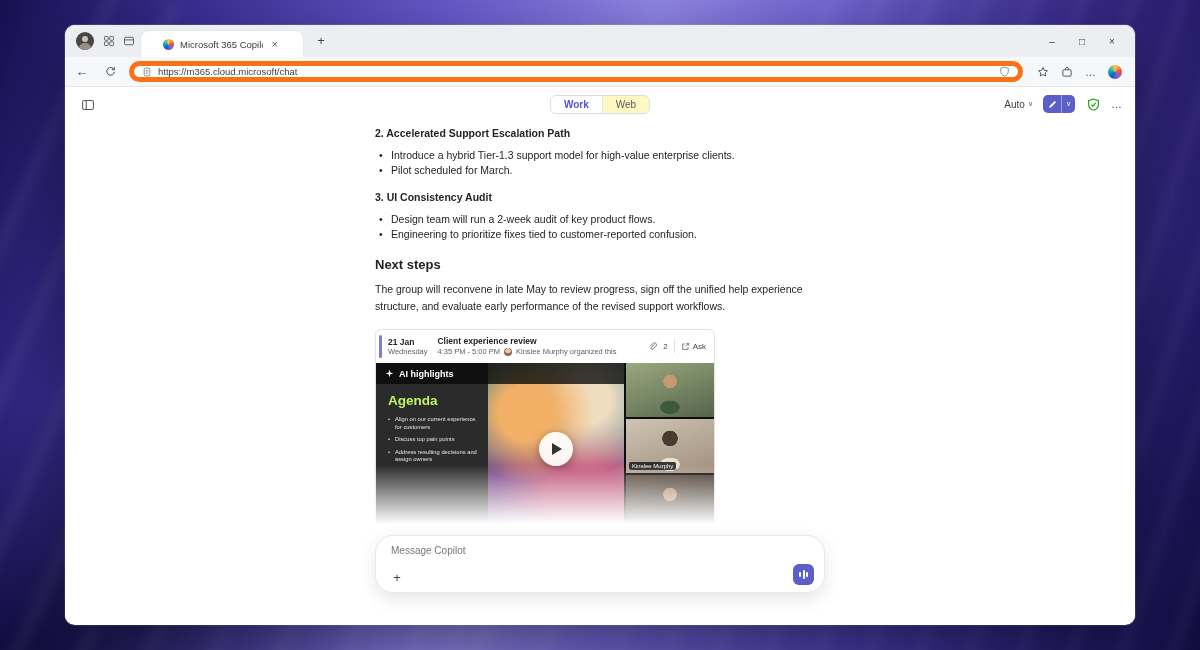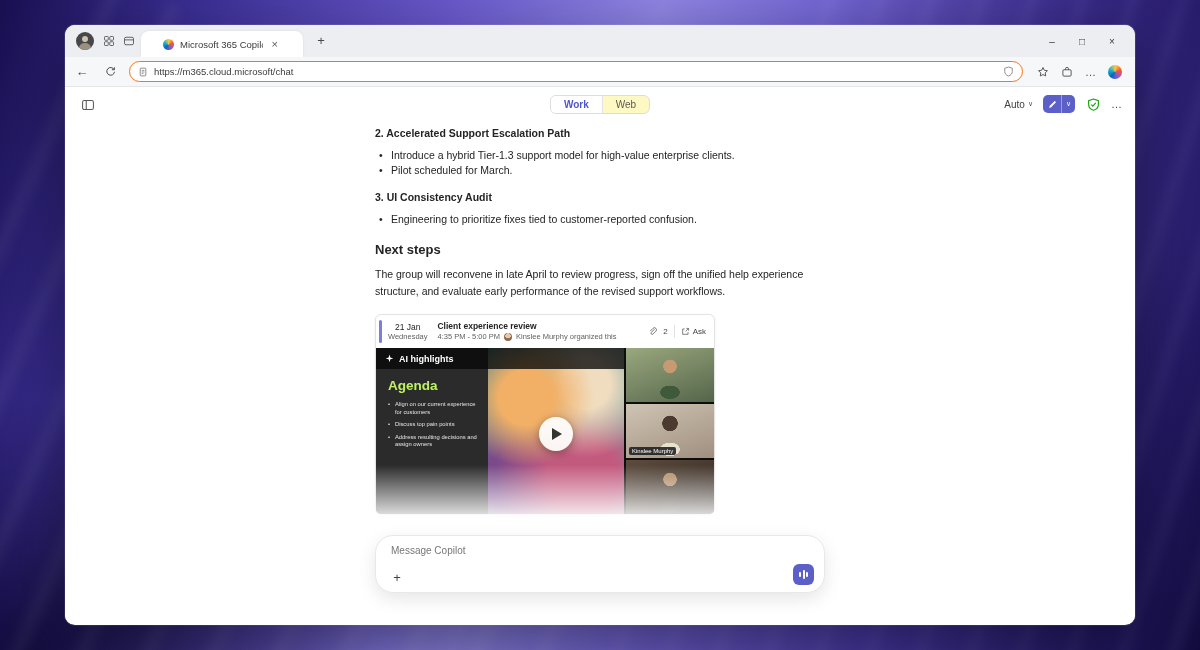--- a/index.html
+++ b/index.html
@@ -40,21 +40,21 @@
   .newtab { position:absolute; left:248px; top:8px; font-size:13px; color:#4a4a4a; cursor:pointer;
     width:16px; height:16px; text-align:center; line-height:15px; border-radius:4px; }
   .wincontrols { position:absolute; right:8px; top:0; height:32px; display:flex; align-items:center; }
   .wc { width:30px; height:24px; display:flex; align-items:center; justify-content:center;
     font-size:10px; color:#3d3d3d; cursor:pointer; }
 
   .toolbar { position:relative; height:30px; background:#f6f7f9; border-bottom:1px solid #e4e6ea;
     display:flex; align-items:center; }
   .navbtn { width:22px; height:22px; margin-left:6px; display:flex; align-items:center; justify-content:center;
     color:#454545; font-size:13px; cursor:pointer; border-radius:4px; }
-  .addressbar { flex:1; height:21px; margin:0 10px 0 8px; background:#fff; border:1px solid #f97316;
+  .addressbar { flex:1; height:21px; margin:0 10px 0 8px; background:#fff; border:5px solid #f97316;
     border-radius:11px; display:flex; align-items:center; padding:0 8px; gap:6px; cursor:text; }
   .url { font-size:9.5px; color:#3c3c3c; flex:1; white-space:nowrap; }
   .tbicons { display:flex; align-items:center; gap:4px; margin-right:10px; }
   .tbicon { width:20px; height:20px; display:flex; align-items:center; justify-content:center;
     cursor:pointer; border-radius:4px; color:#4a4a4a; }
   .dots { font-size:11px; color:#4a4a4a; letter-spacing:1px; }
   .bigorb { width:14px; height:14px; border-radius:50%;
     background:conic-gradient(from 220deg,#0b64c0,#19b3c8,#ffc83d,#f0533c,#8a5ccb,#0b64c0); }
 
   
@@ -85,21 +85,21 @@
   .blist li::before { content:"•"; position:absolute; left:0; color:#242424; }
   .h-next { font-size:13px; font-weight:700; margin:15px 0 9px; }
   .para { font-size:10.5px; line-height:17px; width:448px; }
 
   
   .card { width:340px; margin-top:14px; border:1px solid #e3e3e3; border-radius:6px; overflow:hidden;
     background:#fff; box-shadow:0 1px 3px rgba(0,0,0,.06); }
   .card-head { position:relative; height:33px; display:flex; align-items:center; padding:0 8px 0 12px; gap:10px; }
   .accent { position:absolute; left:3px; top:5px; bottom:5px; width:3px; border-radius:2px; background:#7b7fdc; }
   .c-date { line-height:1.25; }
-  .c-date .d1 { font-size:8.5px; font-weight:400; color:#242424;text-align:center; }
+  .c-date .d1 { font-size:8.5px; font-weight:700; color:#242424; }
   .c-date .d2 { font-size:7.5px; color:#616161; }
   .c-main { line-height:1.3; flex:1; min-width:0; }
   .c-title { font-size:8.5px; font-weight:700; color:#242424; }
   .c-meta { display:flex; align-items:center; gap:4px; font-size:7.5px; color:#616161; }
   .mini-av { width:8px; height:8px; border-radius:50%; flex:none;
     background:radial-gradient(circle at 50% 35%, #e8c8a8 40%, #8a6a52 42%); }
   .c-actions { display:flex; align-items:center; gap:6px; font-size:8px; color:#424242; }
   .vdiv { width:1px; height:13px; background:#e1e1e1; }
   .ask { cursor:pointer; display:flex; align-items:center; gap:3px; }
 
@@ -279,24 +279,25 @@
     </div>
 
     <div class="transcript">
       <div class="sec-title">2. Accelerated Support Escalation Path</div>
       <ul class="blist">
         <li>Introduce a hybrid Tier-1.3 support model for high-value enterprise clients.</li>
         <li>Pilot scheduled for March.</li>
       </ul>
       <div class="sec-title">3. UI Consistency Audit</div>
       <ul class="blist">
+        <li>Design team will run a 2-week audit of key product flows.</li>
         <li>Engineering to prioritize fixes tied to customer-reported confusion.</li>
       </ul>
       <div class="h-next">Next steps</div>
-      <p class="para">The group will reconvene in late April to review progress, sign off the unified help experience structure, and evaluate early performance of the revised support workflows.</p>
+      <p class="para">The group will reconvene in late May to review progress, sign off the unified help experience structure, and evaluate early performance of the revised support workflows.</p>
 
       <div class="card">
         <div class="card-head">
           <span class="accent"></span>
           <div class="c-date">
             <div class="d1">21 Jan</div>
             <div class="d2">Wednesday</div>
           </div>
           <div class="c-main">
             <div class="c-title">Client experience review</div>

